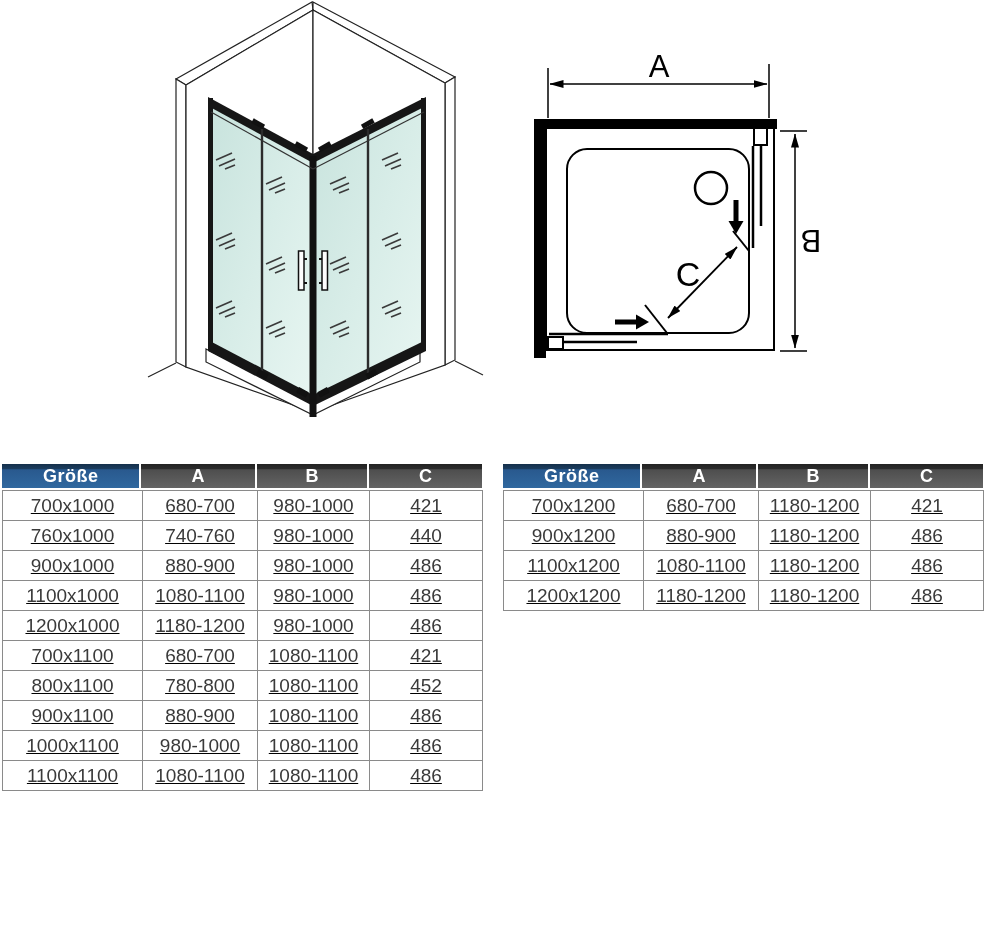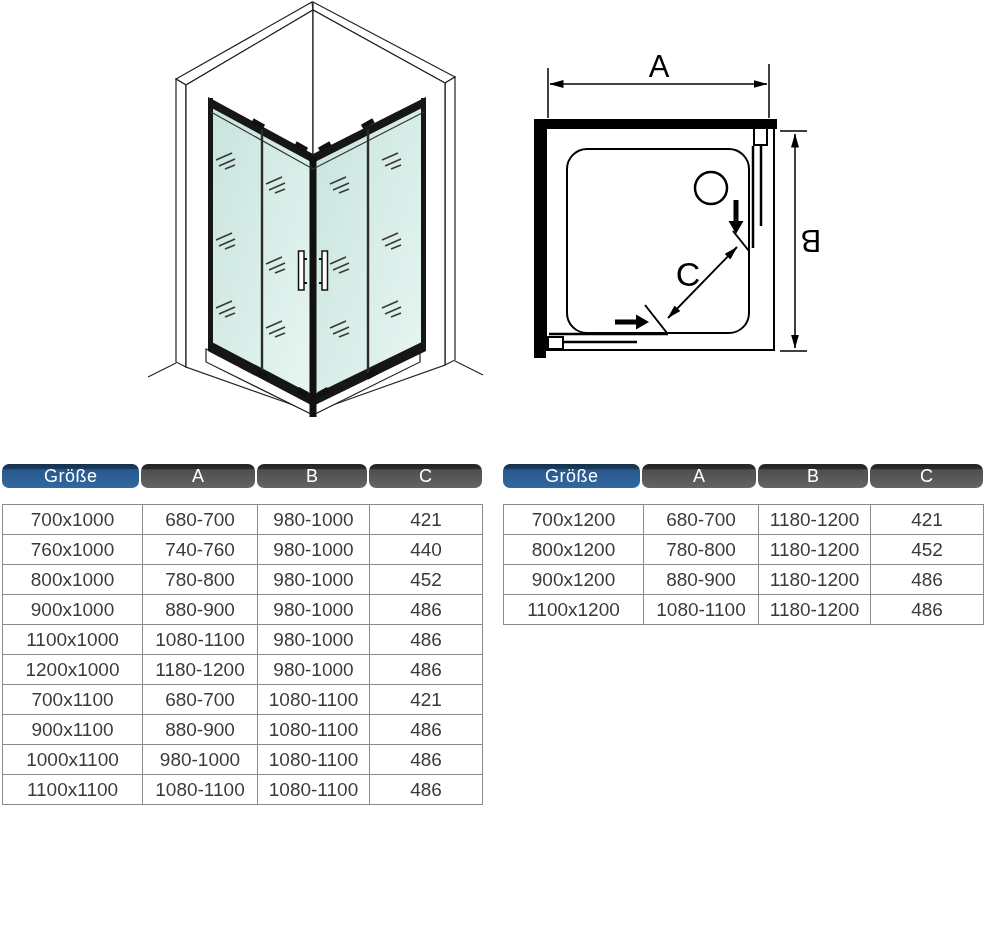--- a/index.html
+++ b/index.html
@@ -5,29 +5,29 @@
   html,body{margin:0;padding:0;background:#ffffff;}
   #stage{position:relative;width:986px;height:935px;background:#ffffff;overflow:hidden;
          font-family:"Liberation Sans","DejaVu Sans",sans-serif;}
   svg text{font-family:"Liberation Sans","DejaVu Sans",sans-serif;}
   
   .tbl{position:absolute;width:480px;}
   .tbl-left{left:2px;top:464px;}
   .tbl-right{left:503px;top:464px;}
   .thead{display:flex;height:24px;}
   .hcell{height:24px;line-height:24px;text-align:center;color:#ffffff;
-         font-size:18px;font-weight:normal;letter-spacing:.5px;margin-right:2px;border-radius:7px;}
+         font-size:18px;font-weight:bold;letter-spacing:.5px;margin-right:2px;}
   .hcell:last-child{margin-right:0;}
   .hcell.blue{background:linear-gradient(180deg,#15304b 0%,#1b3c5e 20%,#29598e 24%,#30689f 100%);}
   .hcell.gray{background:linear-gradient(180deg,#232323 0%,#2b2b2b 20%,#4e4e4e 24%,#646464 100%);}
   .hcell:nth-child(1){width:138px;}
   .hcell:nth-child(2){width:114px;}
   .hcell:nth-child(3){width:111px;}
   .hcell:nth-child(4){width:113px;}
-  table.body{border-collapse:collapse;margin-top:16px;table-layout:fixed;width:480px;}
+  table.body{border-collapse:collapse;margin-top:2px;table-layout:fixed;width:480px;text-decoration:underline;}
   table.body td{border:1px solid #8a8a8a;height:29px;text-align:center;
                 font-size:19px;color:#3a3a3a;padding:0;white-space:nowrap;}
   col.c1{width:140px;} col.c2{width:115px;} col.c3{width:112px;} col.c4{width:113px;}
 </style>
 </head>
 <body>
 
 <div id="stage">
 
   <svg width="986" height="458" viewBox="0 0 986 458" style="position:absolute;left:0;top:0;">
@@ -199,26 +199,20 @@
             <td>980-1000</td>
             <td>421</td>
           </tr>
           <tr>
             <td>760x1000</td>
             <td>740-760</td>
             <td>980-1000</td>
             <td>440</td>
           </tr>
           <tr>
-            <td>800x1000</td>
-            <td>780-800</td>
-            <td>980-1000</td>
-            <td>452</td>
-          </tr>
-          <tr>
             <td>900x1000</td>
             <td>880-900</td>
             <td>980-1000</td>
             <td>486</td>
           </tr>
           <tr>
             <td>1100x1000</td>
             <td>1080-1100</td>
             <td>980-1000</td>
             <td>486</td>
@@ -227,20 +221,26 @@
             <td>1200x1000</td>
             <td>1180-1200</td>
             <td>980-1000</td>
             <td>486</td>
           </tr>
           <tr>
             <td>700x1100</td>
             <td>680-700</td>
             <td>1080-1100</td>
             <td>421</td>
+          </tr>
+          <tr>
+            <td>800x1100</td>
+            <td>780-800</td>
+            <td>1080-1100</td>
+            <td>452</td>
           </tr>
           <tr>
             <td>900x1100</td>
             <td>880-900</td>
             <td>1080-1100</td>
             <td>486</td>
           </tr>
           <tr>
             <td>1000x1100</td>
             <td>980-1000</td>
@@ -272,34 +272,34 @@
           <col class="c4">
         </colgroup>
       <tbody>
           <tr>
             <td>700x1200</td>
             <td>680-700</td>
             <td>1180-1200</td>
             <td>421</td>
           </tr>
           <tr>
-            <td>800x1200</td>
-            <td>780-800</td>
-            <td>1180-1200</td>
-            <td>452</td>
-          </tr>
-          <tr>
             <td>900x1200</td>
             <td>880-900</td>
             <td>1180-1200</td>
             <td>486</td>
           </tr>
           <tr>
             <td>1100x1200</td>
             <td>1080-1100</td>
+            <td>1180-1200</td>
+            <td>486</td>
+          </tr>
+          <tr>
+            <td>1200x1200</td>
+            <td>1180-1200</td>
             <td>1180-1200</td>
             <td>486</td>
           </tr>
         </tbody>
     </table>
   </div>
 
 </div>
 
 </body></html>

